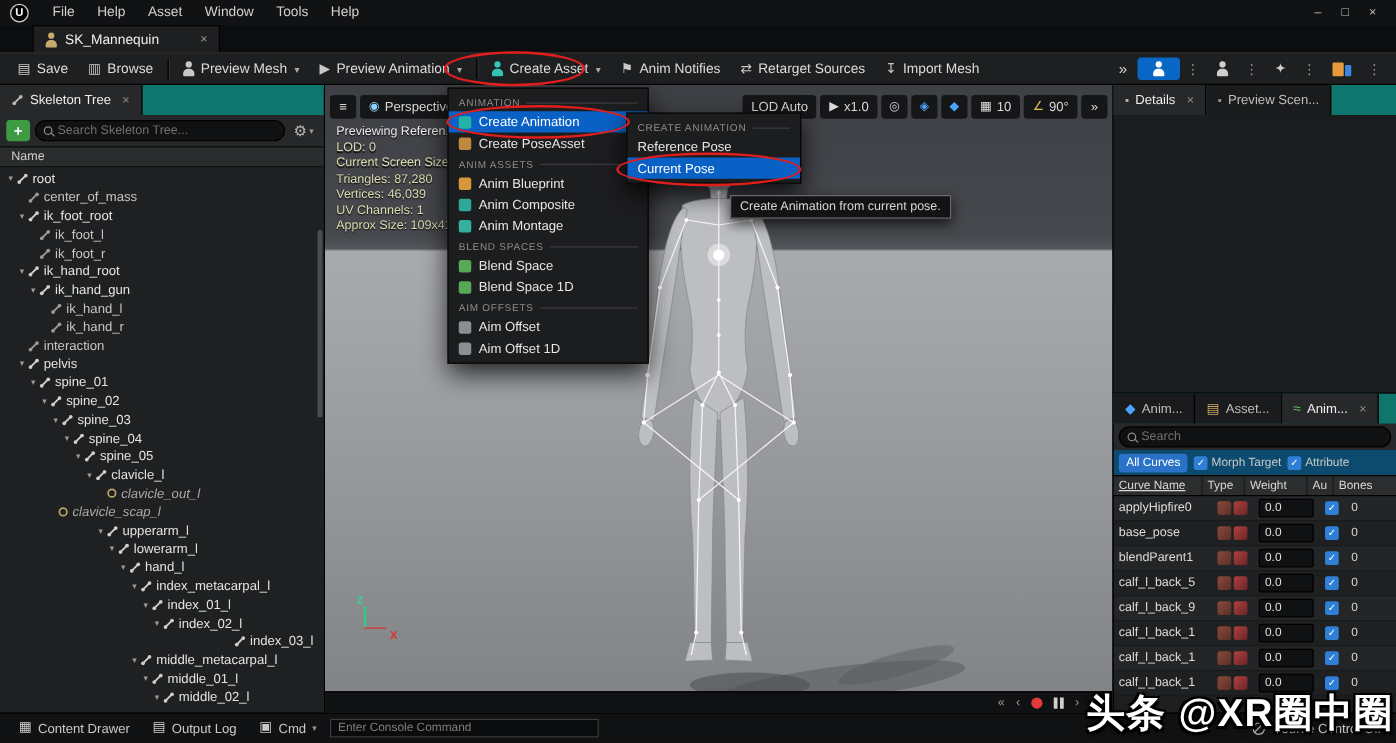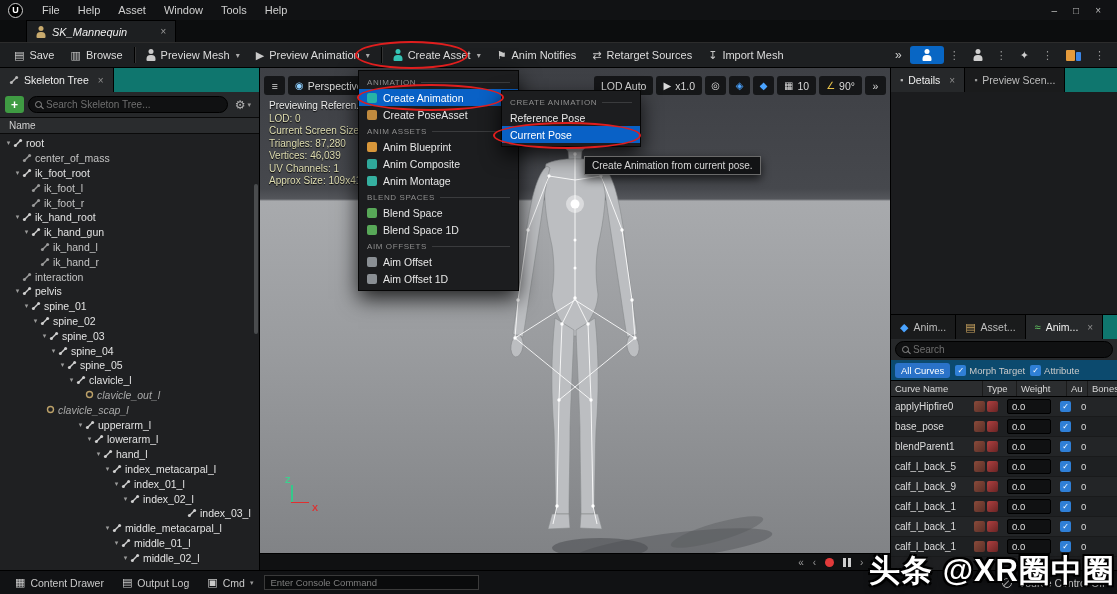--- a/index.html
+++ b/index.html
@@ -7,21 +7,21 @@
   body{position:relative;overflow:hidden;background:#151515;font-family:"Liberation Sans","DejaVu Sans",sans-serif;color:#d6d6d6;}
 
   
   #menubar{position:absolute;left:0;top:0;width:1117px;height:20px;background:#111214;display:flex;align-items:center;padding:0 8px;z-index:10;}
   #logo{width:15px;height:15px;border-radius:50%;background:#000;border:1px solid #cfcfcf;color:#fff;font-size:9px;font-weight:bold;display:flex;align-items:center;justify-content:center;margin-right:10px;flex:none;}
   .menu-item{font-size:11px;color:#d0d0d0;padding:2px 9px;cursor:default;}
   #win-controls{margin-left:auto;display:flex;gap:16px;font-size:10px;color:#bbb;padding-right:8px;}
 
   
   #tabbar{position:absolute;left:0;top:20px;width:1117px;height:22px;background:#0c0d0e;display:flex;align-items:flex-end;padding-left:26px;z-index:10;}
-  #asset-tab{height:22px;min-width:150px;background:#1d1f21;border:1px solid #000;border-bottom:none;display:flex;align-items:center;gap:6px;padding:0 9px;font-size:11px;color:#efefef;font-style:italic;}
+  #asset-tab{height:22px;min-width:150px;background:#1d1f21;border:1px solid #000;border-bottom:none;display:flex;align-items:center;gap:6px;padding:0 9px;font-size:11px;color:#efefef;}
   #asset-tab .x{color:#9a9a9a;margin-left:auto;font-size:10px;}
   .person-ico{width:10px;height:12px;position:relative;display:inline-block;flex:none;}
   .person-ico::before{content:"";position:absolute;left:50%;top:0;transform:translateX(-50%);width:5px;height:5px;border-radius:50%;background:currentColor;}
   .person-ico::after{content:"";position:absolute;left:50%;bottom:0;transform:translateX(-50%);width:9px;height:6px;border-radius:4px 4px 1px 1px;background:currentColor;}
 
   
   #toolbar{position:absolute;left:0;top:42px;width:1117px;height:26px;background:#1d1f21;border-top:1px solid #2c2c2c;border-bottom:1px solid #000;display:flex;align-items:center;padding:0 6px;font-size:11px;color:#dcdcdc;z-index:10;}
   .tbtn{display:flex;align-items:center;gap:5px;padding:4px 8px;border-radius:3px;white-space:nowrap;cursor:default;}
   .tbtn .car{font-size:8px;color:#aaa;margin-left:1px;}
   .tico{font-size:11px;line-height:1;color:#c9c9c9;}
@@ -81,21 +81,21 @@
   
   #right-panel{position:absolute;left:890px;top:68px;width:227px;height:502px;background:#1e1f21;border-left:1px solid #000;display:flex;flex-direction:column;z-index:5;}
   #details-body{height:223px;background:#1b1c1e;border-bottom:1px solid #000;flex:none;}
   #cv-search{height:21px;padding:2px 4px;background:#26282a;flex:none;}
   #cv-filters{height:20px;display:flex;align-items:center;gap:5px;padding:0 4px;background:#0c4a6e;font-size:9.5px;overflow:hidden;flex:none;}
   .chip{background:#2a72c8;color:#fff;border-radius:3px;padding:2px 6px;white-space:nowrap;}
   .cbx{width:11px;height:11px;background:#2f7fd6;border-radius:2px;color:#fff;font-size:8px;display:flex;align-items:center;justify-content:center;flex:none;}
   .fitem{display:flex;align-items:center;gap:3px;color:#c9c9c9;white-space:nowrap;}
   #cv-headers{height:17px;display:flex;align-items:center;background:#2b2d2f;border-top:1px solid #000;border-bottom:1px solid #000;font-size:9.5px;color:#d8d8d8;flex:none;}
   .cvh{padding:0 4px;border-right:1px solid #1a1a1a;white-space:nowrap;overflow:hidden;height:100%;display:flex;align-items:center;}
-  .hw-name{width:92px;}.hw-type{width:34px;}.hw-weight{width:50px;}.hw-au{width:21px;}.hw-bones{flex:1;border-right:none;}
+  .hw-name{width:71px;text-decoration:underline;}.hw-type{width:34px;}.hw-weight{width:50px;}.hw-au{width:21px;}.hw-bones{flex:1;border-right:none;}
   #cv-rows{flex:1;overflow:hidden;}
   .cvrow{height:20px;display:flex;align-items:center;font-size:10px;color:#dcdcdc;border-bottom:1px solid #191a1b;}
   .cvrow:nth-child(odd){background:#232527;}
   .cvrow:nth-child(even){background:#1e2022;}
   .cv-name{width:80px;padding:0 4px;overflow:hidden;white-space:nowrap;}
   .cv-type{width:34px;display:flex;gap:2px;padding:0 3px;}
   .ticon{width:11px;height:11px;border-radius:2px;display:inline-block;}
   .ticon.a{background:linear-gradient(135deg,#8a4a3a,#5a2f28);}
   .ticon.b{background:linear-gradient(135deg,#b04040,#6a2525);}
   .cv-weight{width:50px;padding:0 2px;}

